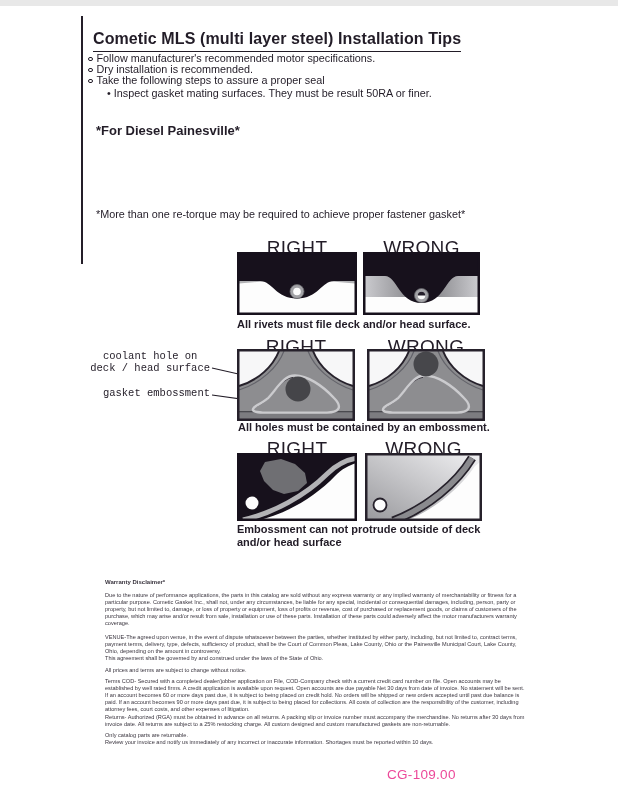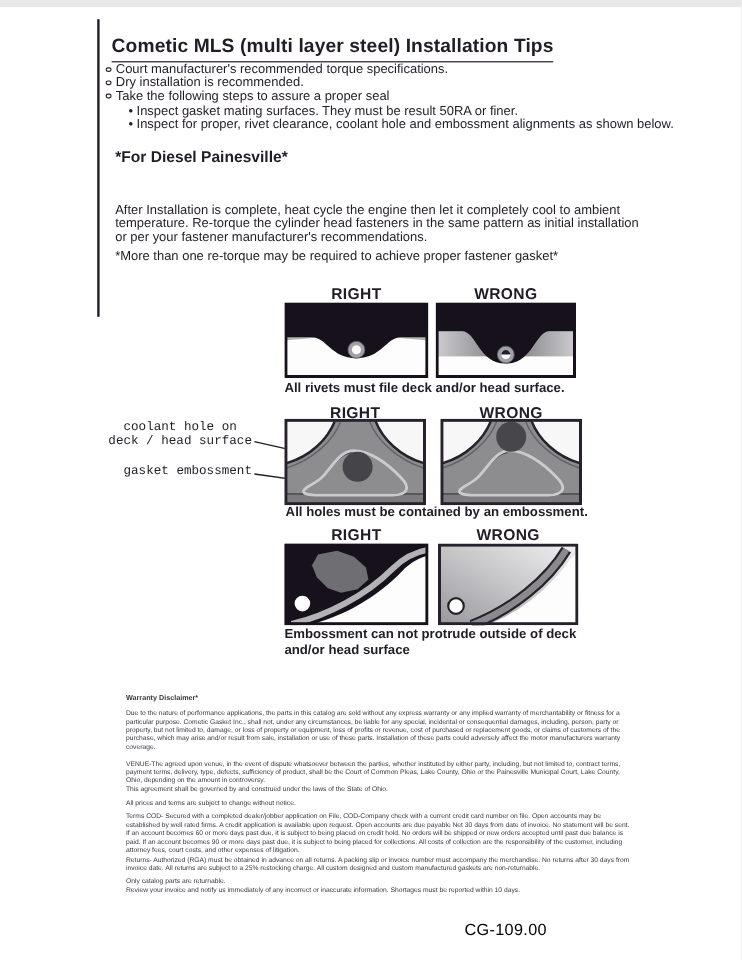--- a/index.html
+++ b/index.html
@@ -17,55 +17,51 @@
   }
   .tip-row { left:88px; font-size:10.8px; line-height:11.5px; white-space:nowrap; }
   .tip-row .ring {
     display:inline-block; width:4.5px; height:4.5px; border:1px solid #221c27;
     border-radius:50%; margin-right:4px; vertical-align:1px;
   }
   .subtip-row { left:107px; font-size:10.8px; line-height:11.5px; white-space:nowrap; }
   .subtip-row .dot { display:inline-block; margin-right:3px; font-size:10.8px; }
   .diesel-head { left:96px; top:117px; font-size:13px; font-weight:bold; }
   .para { left:96px; font-size:10.8px; line-height:11.4px; }
-  .rw-label { font-size:13px; font-weight:bold; letter-spacing:0.3px; text-align:center; }
+  .rw-label { font-size:19px; font-weight:normal; letter-spacing:0.3px; text-align:center; }
   .caption { font-size:11px; font-weight:bold; white-space:pre-line; line-height:12.5px; }
   .annot { font-size:10.5px; line-height:11.5px; text-align:center; white-space:pre-line;font-family:Liberation Mono, monospace; }
   .fineprint { left:105px; width:424px; font-size:5.6px; line-height:7px; color:#3a353f; }
   .fineprint-head { left:105px; font-size:6px; font-weight:bold; color:#3a353f; }
-  .page-code { left:387px; top:761px; font-size:13.5px; letter-spacing:0.3px; color:#000000; }
+  .page-code { left:387px; top:761px; font-size:13.5px; letter-spacing:0.3px; color:#ec4899; }
   svg { display:block; }
 </style>
 </head>
 <body>
 
 <div class="page">
 
   <div class="scan-line"></div>
 
   <div class="abs title">Cometic MLS (multi layer steel) Installation Tips</div>
 
   <div class="abs tip-row" style="top:47px;">
-    <span class="ring"></span><span>Court manufacturer's recommended torque specifications.</span>
+    <span class="ring"></span><span>Follow manufacturer's recommended motor specifications.</span>
   </div>
   <div class="abs tip-row" style="top:58px;">
     <span class="ring"></span><span>Dry installation is recommended.</span>
   </div>
   <div class="abs tip-row" style="top:69px;">
     <span class="ring"></span><span>Take the following steps to assure a proper seal</span>
   </div>
   <div class="abs subtip-row" style="top:82px;">
     <span class="dot">•</span><span>Inspect gasket mating surfaces.  They must be result 50RA or finer.</span>
   </div>
-  <div class="abs subtip-row" style="top:93px;">
-    <span class="dot">•</span><span>Inspect for proper, rivet clearance, coolant hole and embossment alignments as shown below.</span>
-  </div>
 
   <div class="abs diesel-head">*For Diesel Painesville*</div>
-  <div class="abs para" style="top:164px; width:437px;">After Installation is complete, heat cycle the engine then let it completely cool to ambient temperature. Re-torque the cylinder head fasteners in the same pattern as initial installation or per your fastener manufacturer's recommendations.</div>
   <div class="abs para" style="top:203px; width:452px;">*More than one re-torque may be required to achieve proper fastener gasket*</div>
 
   <div class="abs rw-label" style="left:237px; top:231px; width:120px;">RIGHT</div>
   <div class="abs rw-label" style="left:363px; top:231px; width:117px;">WRONG</div>
 
   <svg class="abs" style="left:237px; top:246px;" width="120" height="63" viewBox="0 0 120 63">
     <rect x="0" y="0" width="120" height="63" fill="#fdfdfd"></rect>
     <polygon points="2,26.5 31,29 2,31.5" fill="#b2b2b5"></polygon>
     <polygon points="118,26.5 89,29 118,31.5" fill="#b2b2b5"></polygon>
     <path d="M2,2 H118 V29 H97 C85,29 81,46.5 60,46.5 C39,46.5 35,29 23,29 H2 Z" fill="#17111c"></path>

